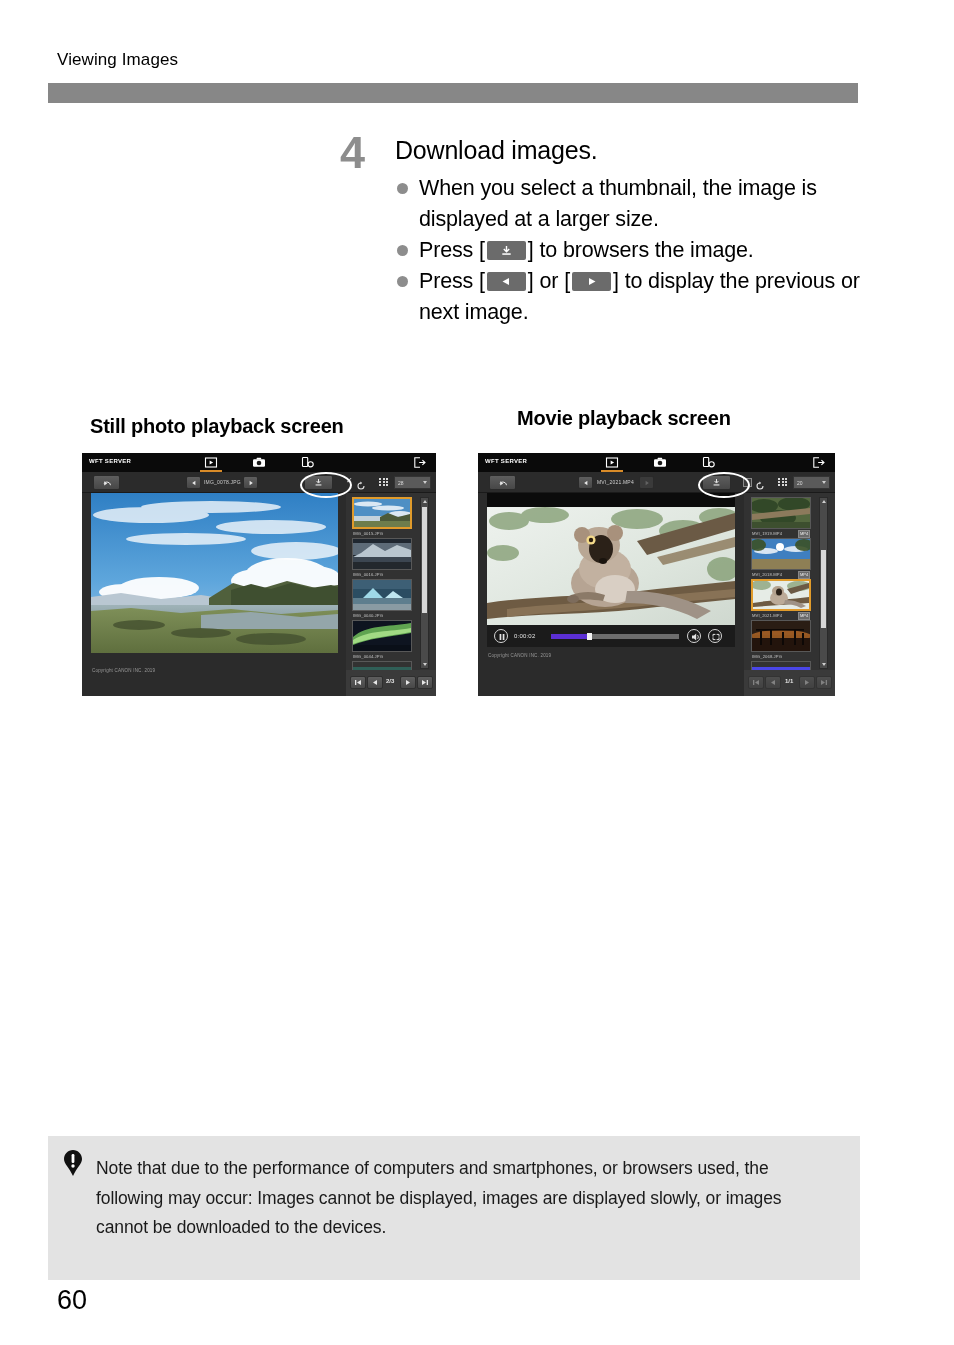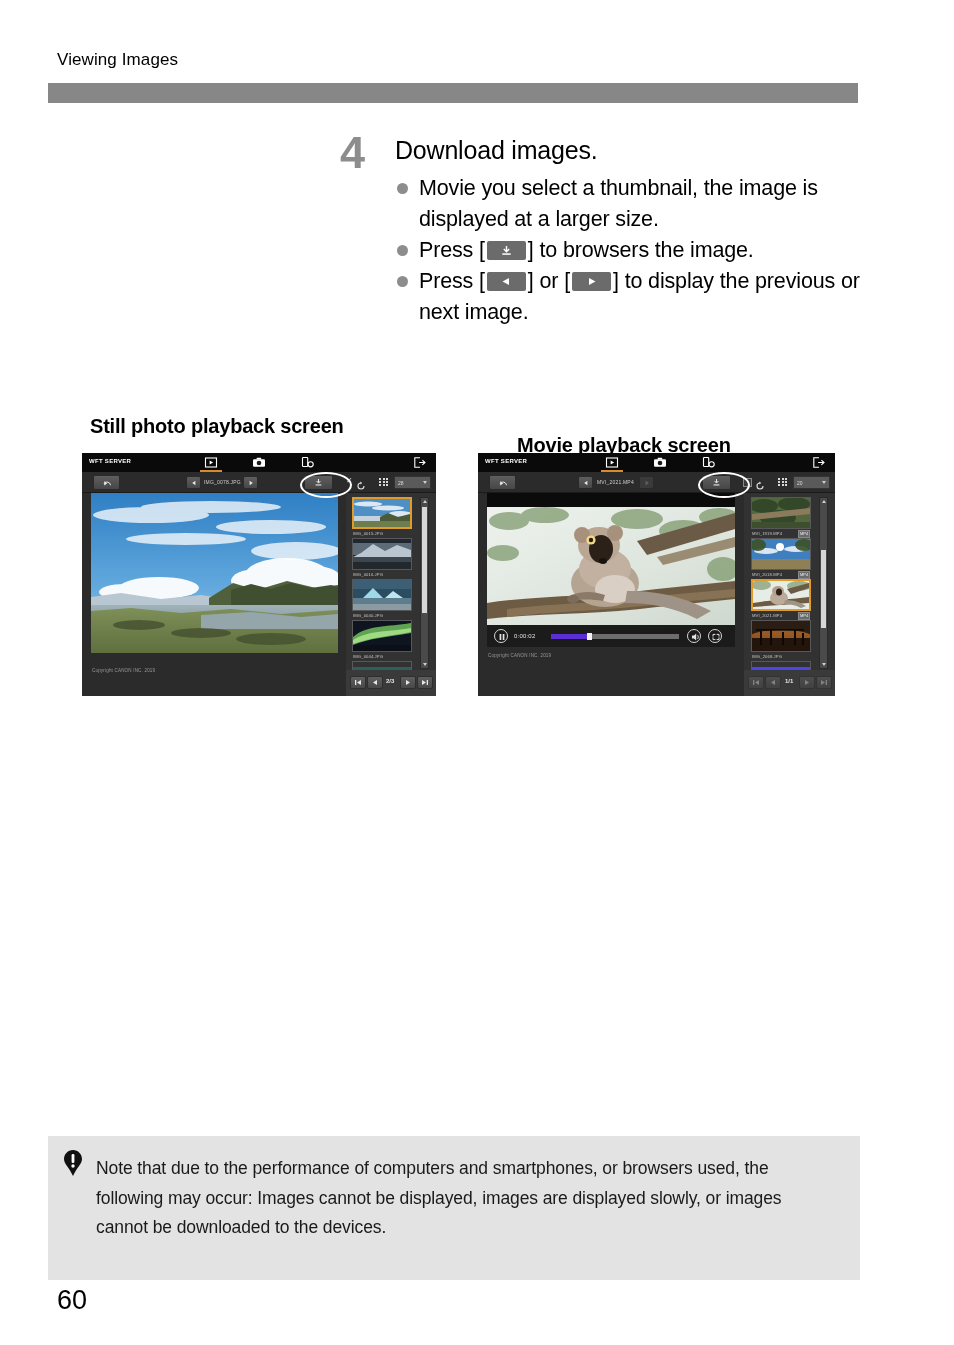--- a/index.html
+++ b/index.html
@@ -97,21 +97,21 @@
   .keycap svg { position:absolute; left:0; top:0; }
 
   
   .fig-caption {
     position: absolute;
     font-size: 20px;
     font-weight: bold;
     letter-spacing: -0.2px;
   }
   #cap-still { left: 90px; top: 415px; }
-  #cap-movie { left: 517px; top: 434px; }
+  #cap-movie { left: 517px; top: 407px; }
 
   
   .shot {
     position: absolute;
     background: #3a3a3a;
     overflow: hidden;
   }
   #shot-still { left: 82px; top: 453px; width: 354px; height: 243px; }
   #shot-movie { left: 478px; top: 453px; width: 357px; height: 243px; }
 
@@ -411,21 +411,21 @@
 <div class="head-rule"></div>
 
 <div class="step-wrap">
   <div class="step-num">4</div>
   <div class="step-title">Download images.</div>
 
   <div class="bullets">
 
     <div class="bullet-row">
       <div class="bullet-dot"></div>
-      <div class="bullet-text">Movie you select a thumbnail, the image is displayed at a larger size.</div>
+      <div class="bullet-text">When you select a thumbnail, the image is displayed at a larger size.</div>
     </div>
 
     <div class="bullet-row">
       <div class="bullet-dot"></div>
       <div class="bullet-text"><span>Press [</span><span class="keycap"><svg width="39" height="19" viewBox="0 0 39 19">
               <path d="M19.5 5 L19.5 10 M16.8 8 L19.5 10.8 L22.2 8" stroke="#fff" stroke-width="1.4" fill="none"></path>
               <rect x="15.3" y="12.3" width="8.4" height="1.5" fill="#fff"></rect>
             </svg></span><span>] to browsers the image.</span></div>
     </div>
 

